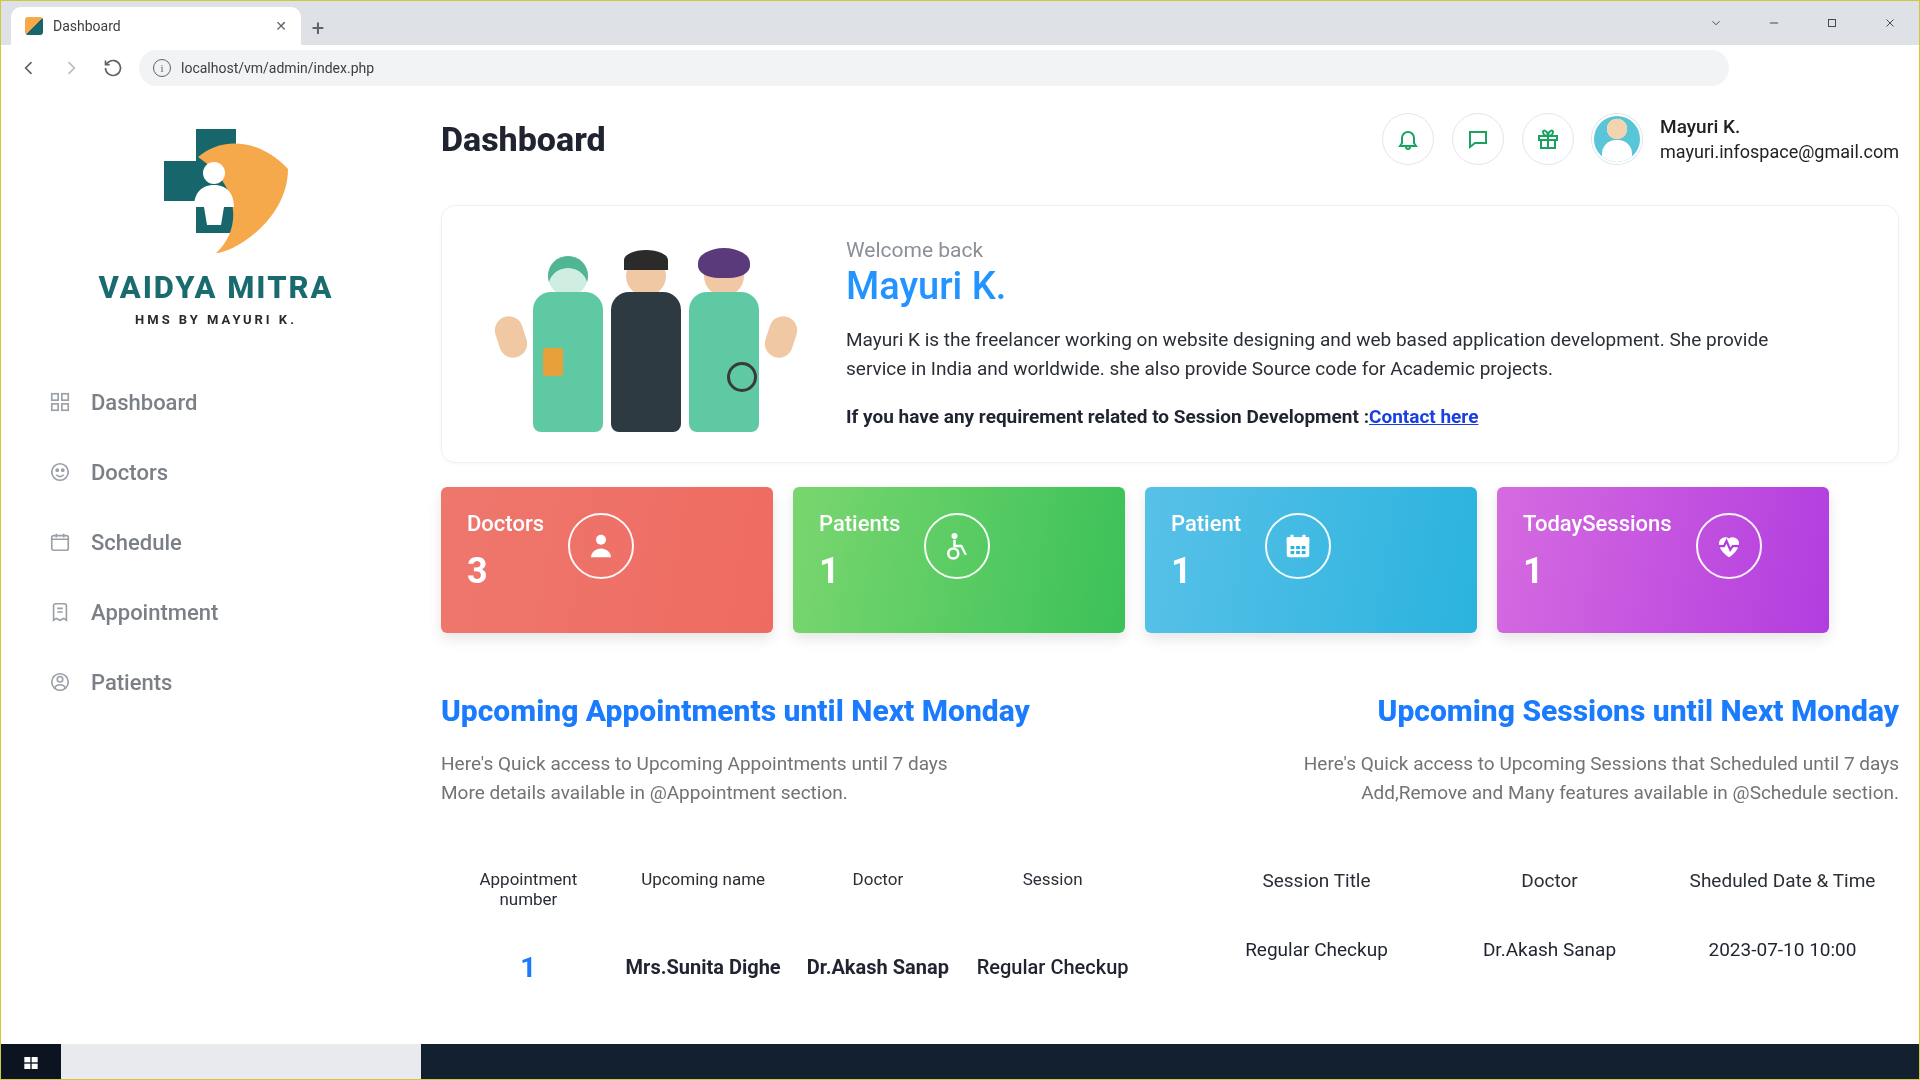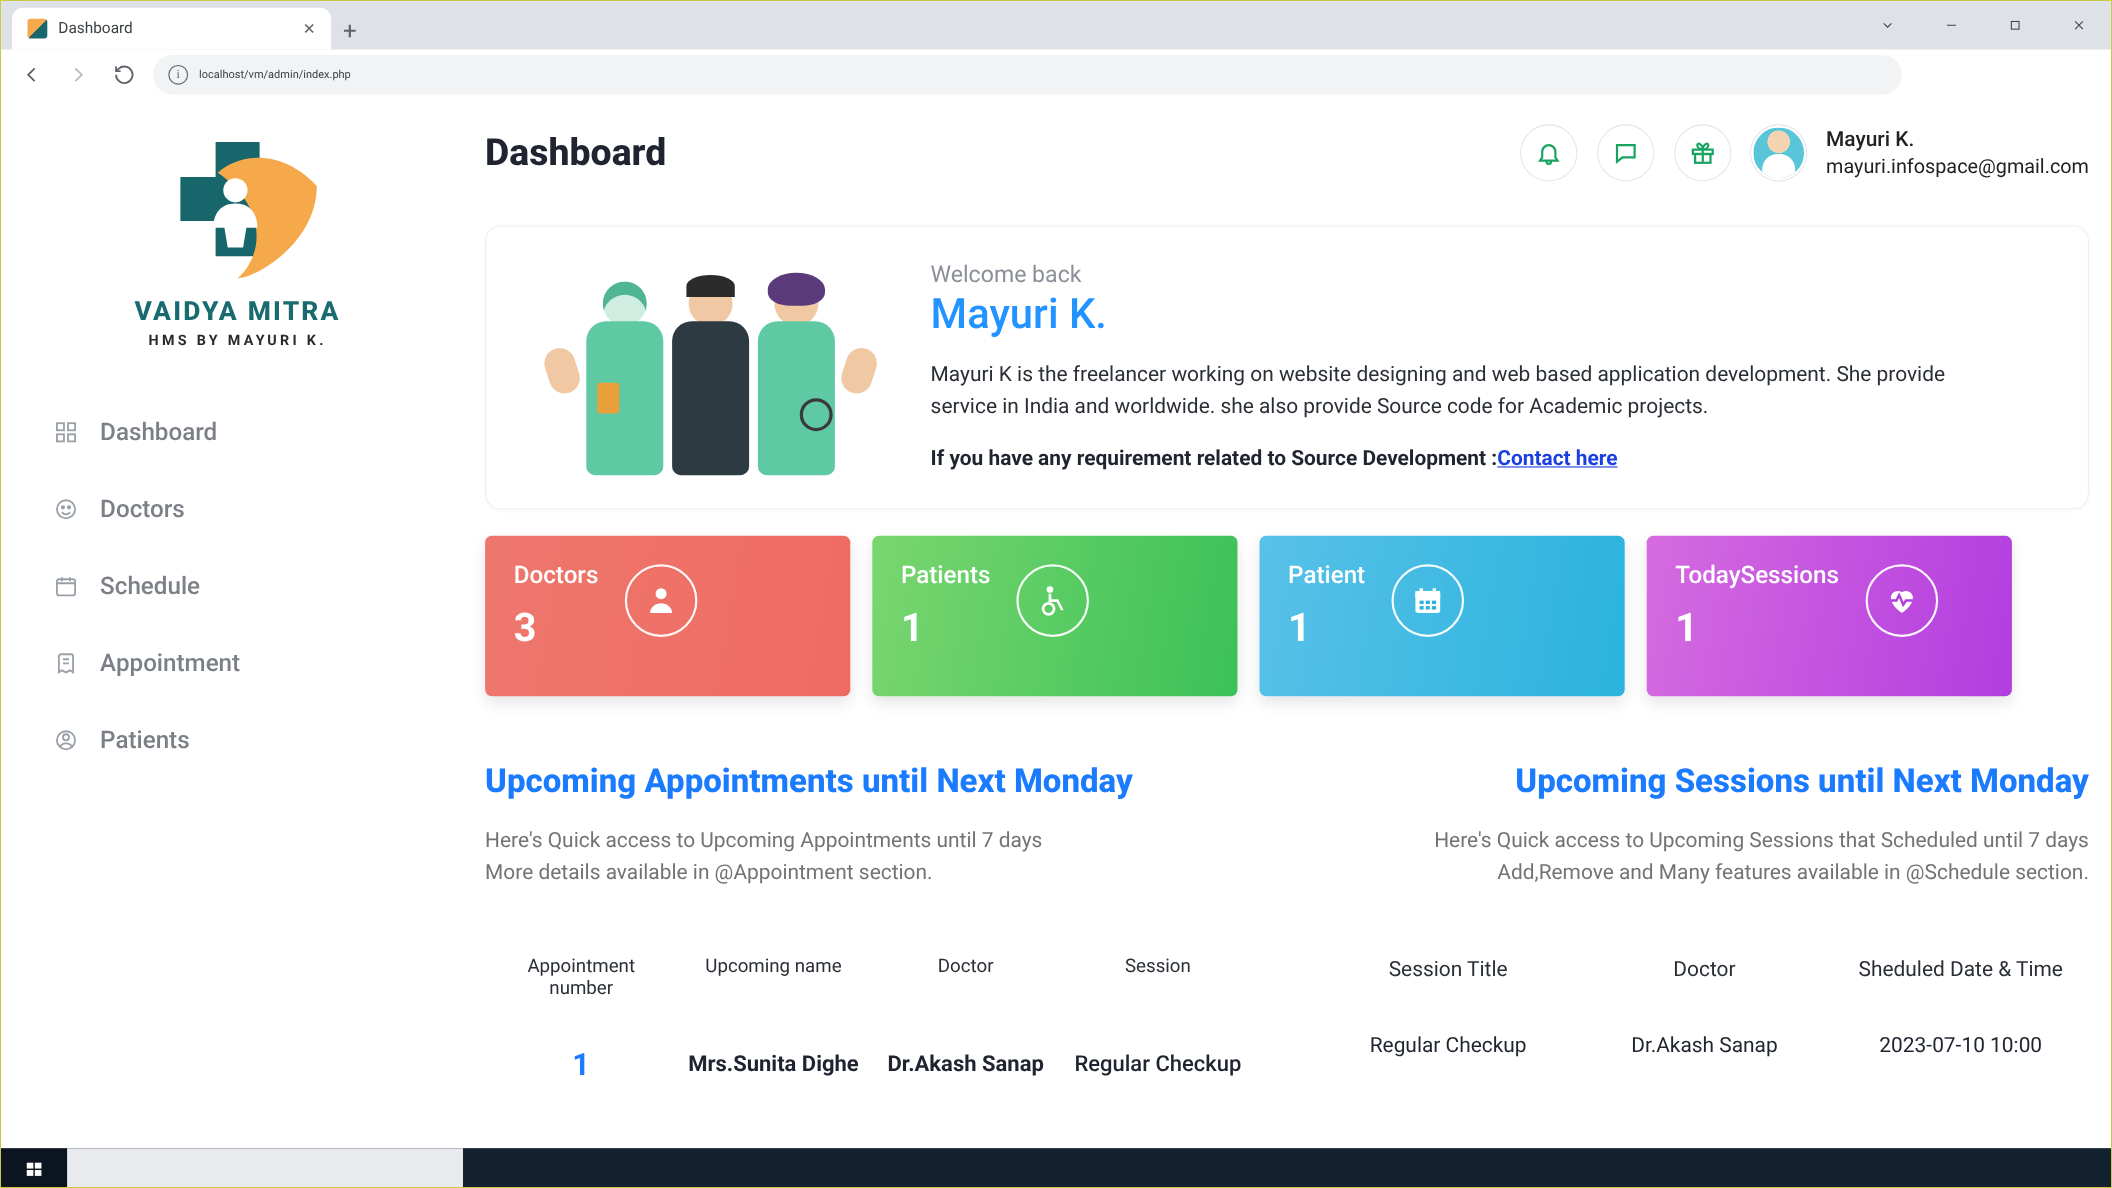--- a/index.html
+++ b/index.html
@@ -13,35 +13,35 @@
 .tab .title { flex: 1; font-size: 14px; color: #3c4043; }
 .tab .close-x { color: #5f6368; font-size: 14px; cursor: pointer; }
 .newtab { width: 34px; height: 34px; display: flex; align-items: center; justify-content: center; color: #5f6368; font-size: 22px; cursor: pointer; }
 .window-controls { margin-left: auto; display: flex; align-items: center; height: 44px; }
 .window-controls .wc { width: 58px; height: 38px; display: flex; align-items: center; justify-content: center; color: #3c4043; cursor: pointer; }
 .window-controls .wc svg { width: 14px; height: 14px; }
 .addr-row { height: 46px; display: flex; align-items: center; gap: 10px; padding: 0 12px; }
 .nav-btn { width: 32px; height: 32px; display: flex; align-items: center; justify-content: center; color: #5f6368; border-radius: 50%; cursor: pointer; }
 .nav-btn.disabled { color: #b9bcbf; }
 .omnibox { flex: 0 0 1590px; height: 36px; background: #f1f3f4; border-radius: 18px; display: flex; align-items: center; padding: 0 14px; gap: 10px; color: #5f6368; }
-.omnibox .url { color: #3c4043; font-size: 10px; }
+.omnibox .url { color: #3c4043; font-size: 14px; }
 .omnibox .info-icon { width: 18px; height: 18px; border: 1.4px solid #5f6368; border-radius: 50%; display: flex; align-items: center; justify-content: center; font-size: 11px; font-family: serif; }
 
 
 .viewport { height: 953px; display: flex; background: #fff; }
 .taskbar { height: 37px; background: #13202f; display: flex; }
 .taskbar .start { width: 60px; background: #0b1420; display: flex; align-items: center; justify-content: center; color: #fff; }
 .taskbar .rest1 { width: 360px; background: #e8eaed; }
 .taskbar .rest2 { flex: 1; background: #13202f; }
 
 
 .sidebar { width: 420px; padding: 30px 30px 0 40px; }
 .logo-wrap { display: flex; flex-direction: column; align-items: center; margin-bottom: 40px; }
 .logo-mark { width: 160px; height: 140px; position: relative; }
-.brand-name { font-size: 24px; font-weight: 800; letter-spacing: 2px; color: #1a6b70; margin-top: 8px; }
+.brand-name { font-size: 31px; font-weight: 800; letter-spacing: 2px; color: #1a6b70; margin-top: 8px; }
 .brand-sub { font-size: 13px; font-weight: 700; letter-spacing: 3px; color: #2a2a2a; margin-top: 6px; }
 .nav { margin-top: 18px; }
 .nav-item { display: flex; align-items: center; gap: 18px; padding: 22px 6px; color: #7b7f86; font-size: 22px; font-weight: 500; cursor: pointer; }
 .nav-item .nicon { width: 26px; height: 26px; display: flex; align-items: center; justify-content: center; color: #9aa0a8; }
 
 
 .main { flex: 1; padding: 22px 20px 0 20px; overflow: hidden; }
 .topbar { display: flex; align-items: center; }
 .page-title { font-size: 34px; font-weight: 800; color: #1f2430; }
 .topbar-right { margin-left: auto; display: flex; align-items: center; gap: 18px; }
@@ -283,21 +283,21 @@
             <div class="body"></div>
             <div class="hand"></div>
             <div class="steth"></div>
           </div>
       </div>
       <div class="welcome-text">
         <div class="welcome-back">Welcome back</div>
         <div class="welcome-name">Mayuri K.</div>
         <div class="welcome-desc">Mayuri K is the freelancer working on website designing and web based application development. She provide service in India and worldwide. she also provide Source code for Academic projects.</div>
         <div class="welcome-cta">
-          <span>If you have any requirement related to Source Development :</span><a href="#">Contact here</a>
+          <span>If you have any requirement related to Session Development :</span><a href="#">Contact here</a>
         </div>
       </div>
     </section>
 
     <div class="stats">
       <div class="tile tile-red">
         <div class="t-text">
             <div class="t-label">Doctors</div>
             <div class="t-value">3</div>
           </div>

